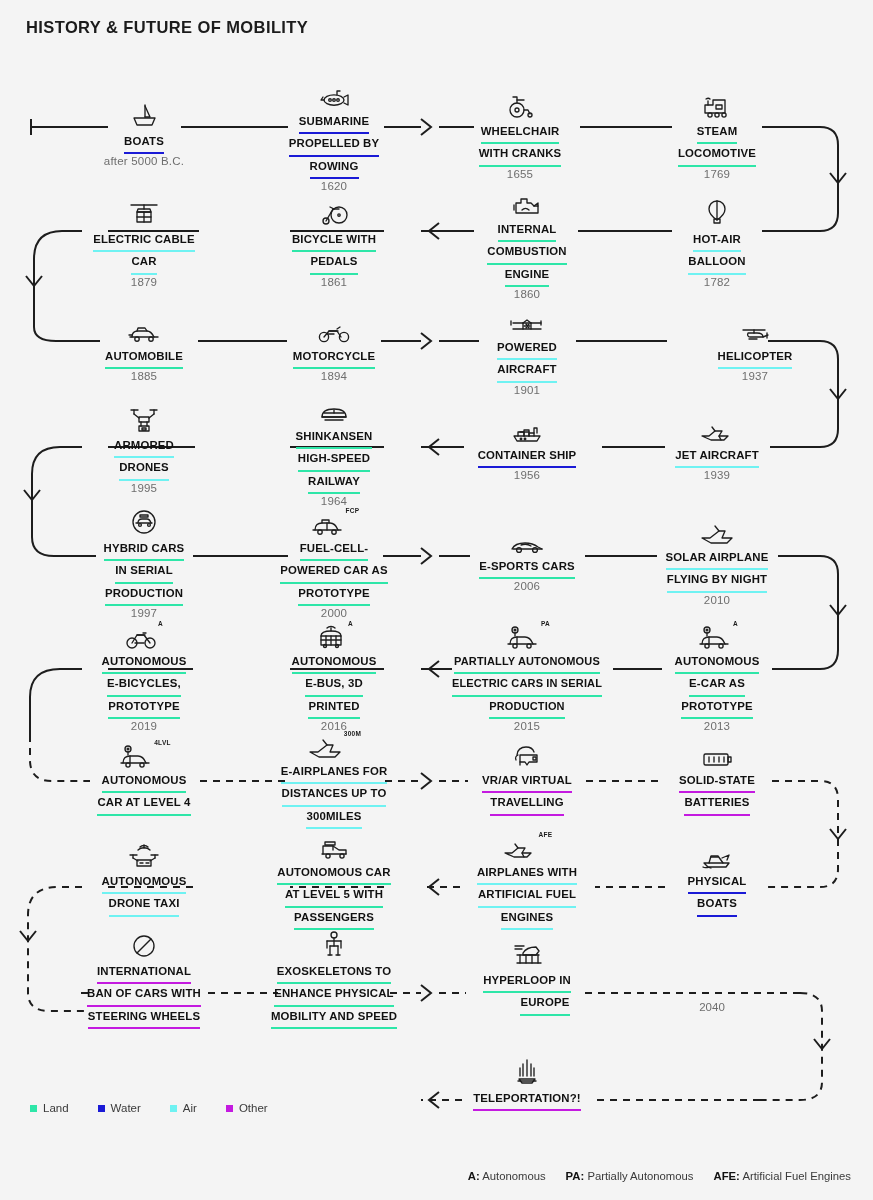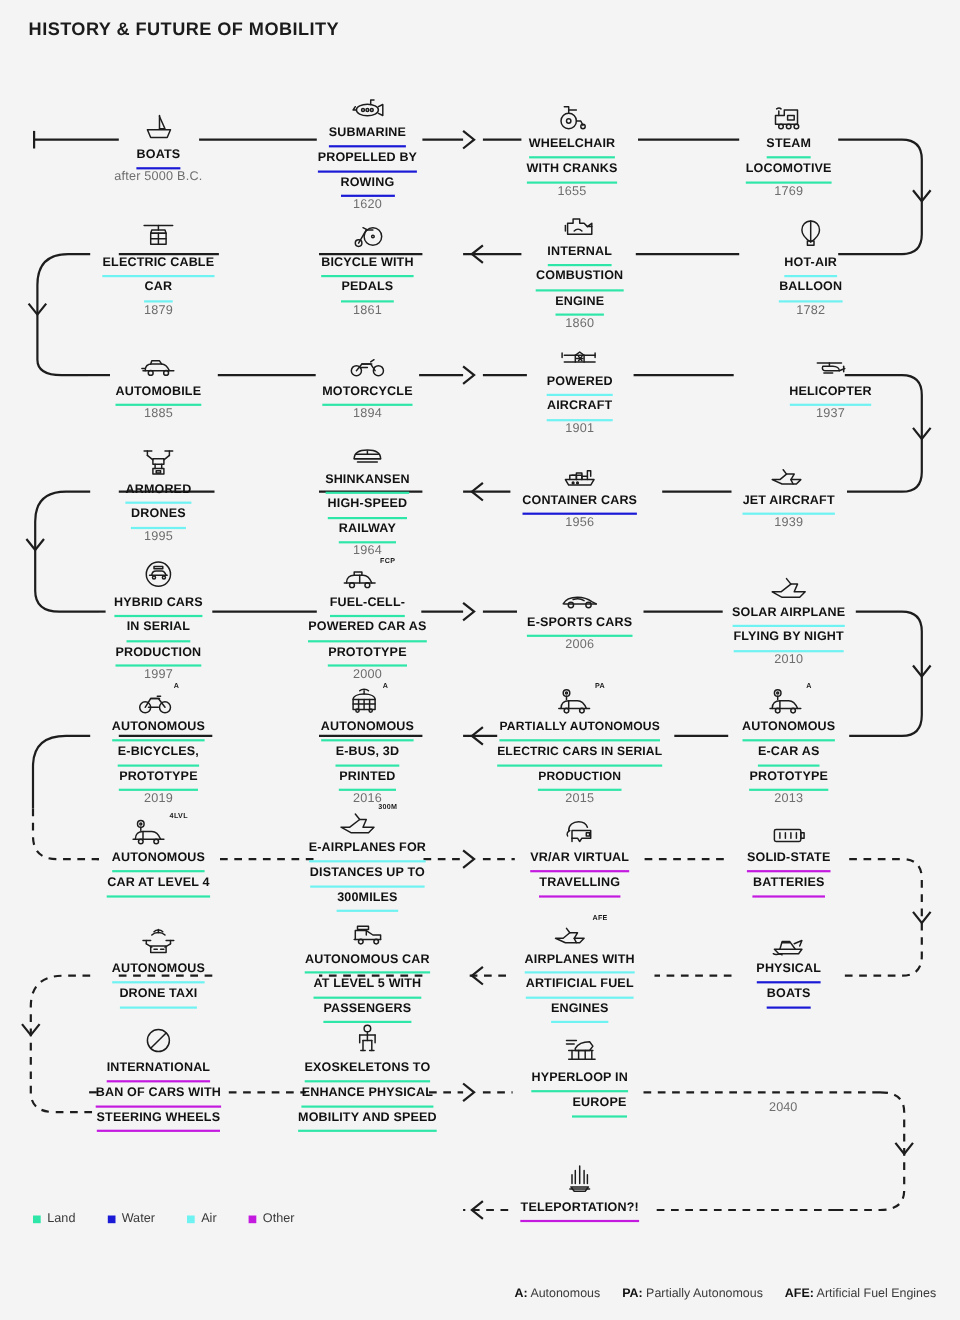--- a/index.html
+++ b/index.html
@@ -250,21 +250,21 @@
               <path d="M4 11v5"></path>
               <path d="M6 9h5V5h6v4h4l3 3h4v7H6z"></path>
               <path d="M24 12l4-3v3"></path>
               <path d="M12 16c2-2 5-2 7 0"></path>
             </g>
           </svg>
         </div>
         <div class="lbl"><span class="w" style="border-bottom-color: rgb(46, 230, 168);">INTERNAL</span><br><span class="w" style="border-bottom-color: rgb(46, 230, 168);">COMBUSTION</span><br><span class="w" style="border-bottom-color: rgb(46, 230, 168);">ENGINE</span></div>
         <div class="yr">1860</div>
       </div>
-      <div class="node" style="left: 737px; top: 194px;">
+      <div class="node" style="left: 717px; top: 194px;">
         <div class="icon">
           <svg width="26" height="30" viewBox="0 0 26 30">
             <g fill="none" stroke="#1d1d1d" stroke-width="1.35" stroke-linecap="round" stroke-linejoin="round">
               <path d="M13 3c5 0 8 4 8 8 0 5-5 9-8 11-3-2-8-6-8-11 0-4 3-8 8-8z"></path>
               <path d="M13 3v19"></path>
               <path d="M10 21h6v4h-6z"></path>
             </g>
           </svg>
         </div>
         <div class="lbl"><span class="w" style="border-bottom-color: rgb(111, 242, 242);">HOT-AIR</span><br><span class="w" style="border-bottom-color: rgb(111, 242, 242);">BALLOON</span></div>
@@ -377,21 +377,21 @@
               <path d="M8 16v-4h6v4"></path>
               <path d="M14 16v-6h5v6"></path>
               <path d="M19 16v-3h5v3"></path>
               <path d="M24 13V8h3v5"></path>
               <path d="M10 12h4M15 12h4"></path>
               <circle cx="11" cy="19" r=".8"></circle>
               <circle cx="15" cy="19" r=".8"></circle>
             </g>
           </svg>
         </div>
-        <div class="lbl"><span class="w" style="border-bottom-color: rgb(26, 26, 214);">CONTAINER CARS</span></div>
+        <div class="lbl"><span class="w" style="border-bottom-color: rgb(26, 26, 214);">CONTAINER SHIP</span></div>
         <div class="yr">1956</div>
       </div>
       <div class="node" style="left: 717px; top: 410px;">
         <div class="icon">
           <svg width="36" height="20" viewBox="0 0 36 20">
             <g fill="none" stroke="#1d1d1d" stroke-width="1.35" stroke-linecap="round" stroke-linejoin="round">
               <path d="M3 12h7l6-5h7l-3 5h9l-4 4H12z"></path>
               <path d="M16 7l-3-4"></path>
               <path d="M20 12l2 4"></path>
             </g>

